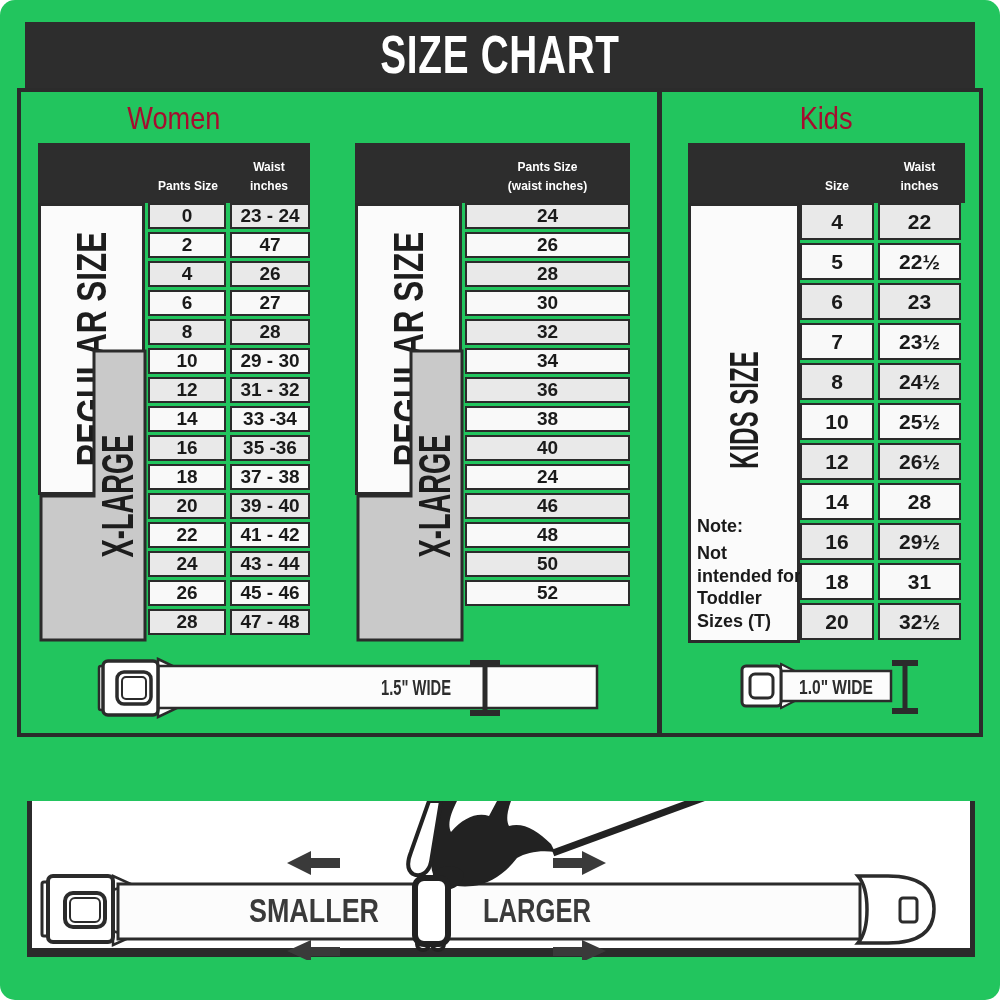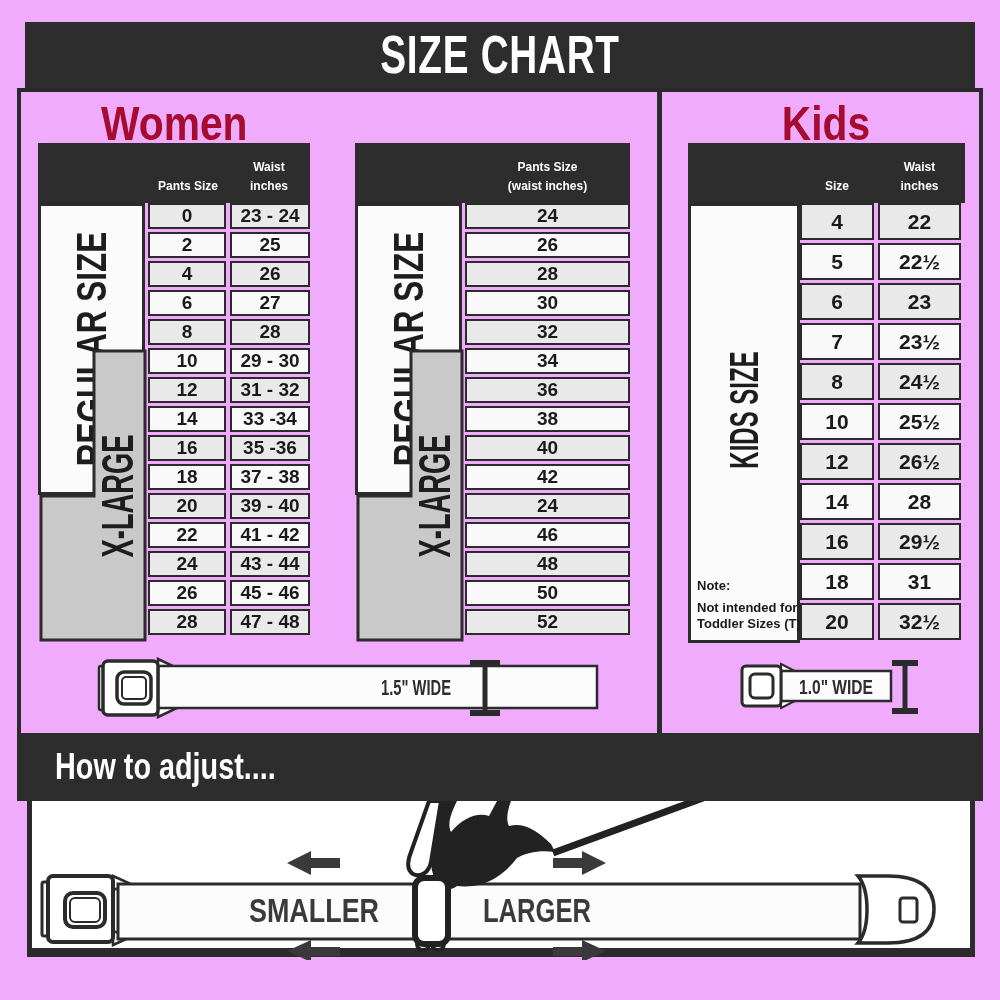--- a/index.html
+++ b/index.html
@@ -1,29 +1,29 @@
 <!DOCTYPE html>
 <html><head>
 <meta charset="utf-8">
 <style>
   html,body { margin:0; padding:0; background:#fff; }
   #page {
-    position:relative; width:1000px; height:1000px; background:#f0abfc;
-    font-family:"Liberation Sans","DejaVu Sans",sans-serif; overflow:hidden;
+    position:relative; width:1000px; height:1000px; background:#22c55e;
+    font-family:"Liberation Sans","DejaVu Sans",sans-serif; overflow:hidden;border-radius:15px;
   }
   .abs { position:absolute; }
   
   #banner-top { left:25px; top:22px; width:950px; height:66px; background:#2d2d2d; text-align:center; }
   #banner-top .t { display:inline-block; transform:scaleX(0.73); font-size:53px; font-weight:bold;
                    color:#fff; line-height:66px; letter-spacing:1px; white-space:nowrap; }
   
   #main-box { left:17px; top:88px; width:966px; height:649px; border:4px solid #2b2b2b; box-sizing:border-box; }
   #vdivider { left:657px; top:88px; width:5px; height:649px; background:#2b2b2b; }
   
-  .sec-heading { top:96px; height:44px; font-size:48px; font-weight:bold; color:#A60C2F; text-align:center; }
+  .sec-heading { top:96px; height:44px; font-size:32px; font-weight:normal; color:#A60C2F; text-align:center; }
   .sec-heading span { display:inline-block; transform:scaleX(0.85); line-height:44px; white-space:nowrap; }
   #h-women { left:38px;  width:272px; }
   #h-men   { left:355px; width:275px; }
   #h-kids  { left:688px; width:277px; }
   
   .thead { top:143px; height:60px; background:#2d2d2d; }
   #thead-women { left:38px;  width:272px; }
   #thead-men   { left:355px; width:275px; }
   #thead-kids  { left:688px; width:277px; }
   .thead .lbl { position:absolute; bottom:7px; text-align:center; font-size:12px; font-weight:bold;
@@ -47,21 +47,21 @@
   .xl-region { top:348px; width:110px; height:295px; }
   #xl-women { left:38px; } #xl-men { left:355px; }
   .xl-region svg { position:absolute; left:0; top:0; }
   .xl-labelcol { position:absolute; left:53px; top:0; width:54px; height:295px; }
   .vlabel { position:absolute; left:50%; top:50%; white-space:nowrap; font-weight:bold; color:#1d1d1d; }
   .vlabel.reg  { font-size:42px; transform:translate(-50%,-50%) rotate(-90deg) scaleX(0.75); }
   .vlabel.xl   { font-size:44px; transform:translate(-50%,-50%) rotate(-90deg) scaleX(0.62); }
   .vlabel.kids { font-size:40px; top:47%; transform:translate(-50%,-50%) rotate(-90deg) scaleX(0.60); }
   #kids-labelbox { left:688px; top:203px; width:112px; height:440px; background:#fbfbfb;
                    border:3px solid #2b2b2b; box-sizing:border-box; }
-  .kids-note { position:absolute; left:6px; bottom:8px; width:104px; font-size:13px; font-weight:bold;
+  .kids-note { position:absolute; left:6px; bottom:8px; width:104px; font-size:18px; font-weight:bold;
                line-height:1.25; color:#1a1a1a; }
   .kids-note .nt { margin-bottom:5px; }
   
   #belt-adult { left:95px; top:655px; }
   #belt-kids  { left:735px; top:655px; }
   
   #banner-adjust { left:17px; top:733px; width:966px; height:68px; background:#2d2d2d; }
   #banner-adjust .t { display:inline-block; transform:scaleX(0.8); transform-origin:left center;
                       margin-left:38px; font-size:36px; font-weight:bold; color:#fff; line-height:68px; white-space:nowrap; }
   #illus-box { left:27px; top:801px; width:948px; height:156px; background:#fff; box-sizing:border-box;
@@ -142,21 +142,21 @@
   <table class="rows-table" id="t-women">
     <tbody>
 
         <tr>
           <td class="c1">0</td>
           <td class="c2">23 - 24</td>
         </tr>
 
         <tr>
           <td class="c1">2</td>
-          <td class="c2">25</td>
+          <td class="c2">47</td>
         </tr>
 
         <tr>
           <td class="c1">4</td>
           <td class="c2">26</td>
         </tr>
 
         <tr>
           <td class="c1">6</td>
           <td class="c2">27</td>
@@ -250,23 +250,20 @@
         </tr>
 
         <tr>
           <td class="c1">38</td>
         </tr>
 
         <tr>
           <td class="c1">40</td>
         </tr>
 
-        <tr>
-          <td class="c1">42</td>
-        </tr>
 
         <tr>
           <td class="c1">24</td>
         </tr>
 
         <tr>
           <td class="c1">46</td>
         </tr>
 
         <tr>
@@ -361,23 +358,20 @@
     <path d="M 46 53 L 60 46 L 46 41 Z" fill="#fff" stroke="#2b2b2b" stroke-width="2"></path>
     <rect x="46" y="16" width="110" height="30" fill="#fcfcfc" stroke="#2b2b2b" stroke-width="2.5"></rect>
     <rect x="7" y="11" width="39" height="40" rx="4" fill="#fff" stroke="#2b2b2b" stroke-width="3"></rect>
     <rect x="15" y="19" width="23" height="24" rx="5" fill="#fff" stroke="#2b2b2b" stroke-width="3"></rect>
     <line x1="170" y1="10" x2="170" y2="54" stroke="#2b2b2b" stroke-width="5"></line>
     <line x1="157" y1="8" x2="183" y2="8" stroke="#2b2b2b" stroke-width="6"></line>
     <line x1="157" y1="56" x2="183" y2="56" stroke="#2b2b2b" stroke-width="6"></line>
     <text x="101" y="39" text-anchor="middle" font-size="20" font-weight="bold" fill="#2d2d2d" textLength="74" lengthAdjust="spacingAndGlyphs">1.0" WIDE</text>
   </svg>
 
-  <div class="abs" id="banner-adjust">
-    <span class="t">How to adjust....</span>
-  </div>
 
   <div class="abs" id="illus-box">
     <svg width="938" height="159" viewBox="0 0 938 159" style="position:absolute;left:0;top:0;">
 
       <path d="M 81 75 L 99 83 L 81 89 Z" fill="#fff" stroke="#2b2b2b" stroke-width="2.5"></path>
       <path d="M 81 144 L 99 136 L 81 130 Z" fill="#fff" stroke="#2b2b2b" stroke-width="2.5"></path>
       <rect x="86" y="83" width="302" height="55" fill="#fcfcfc" stroke="#2b2b2b" stroke-width="3"></rect>
       <rect x="416" y="83" width="412" height="55" fill="#fcfcfc" stroke="#2b2b2b" stroke-width="3"></rect>
 
       <rect x="10" y="81" width="10" height="54" rx="2" fill="#fff" stroke="#2b2b2b" stroke-width="3"></rect>

